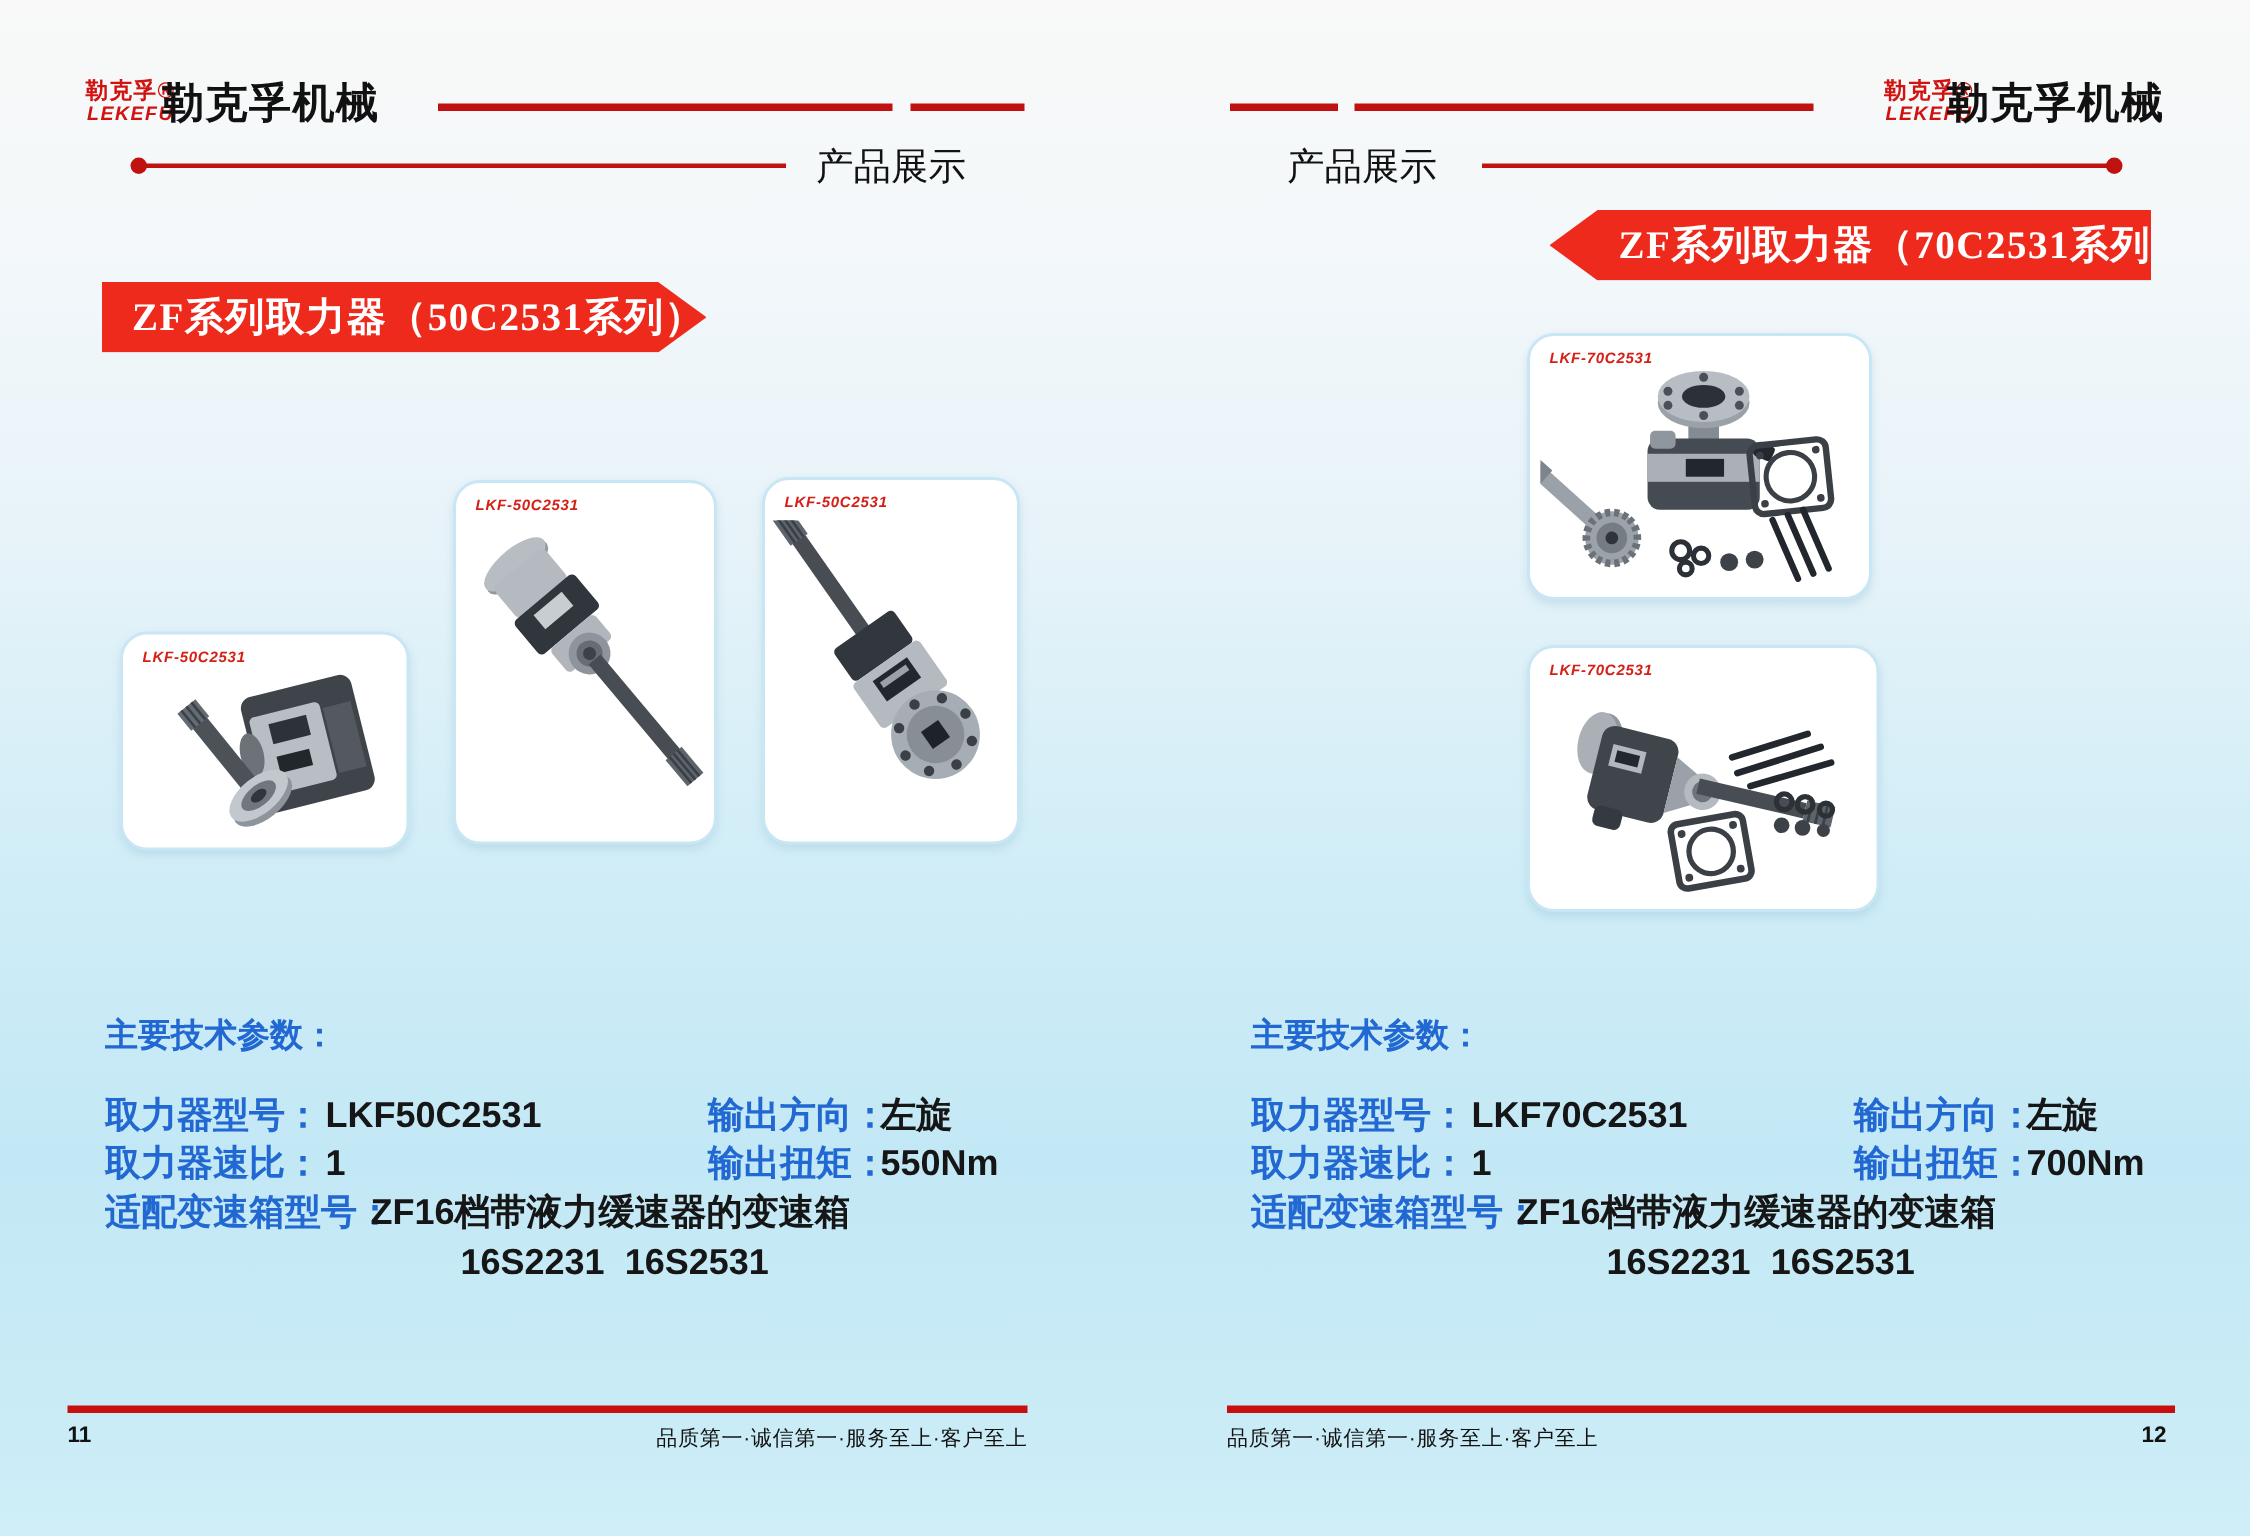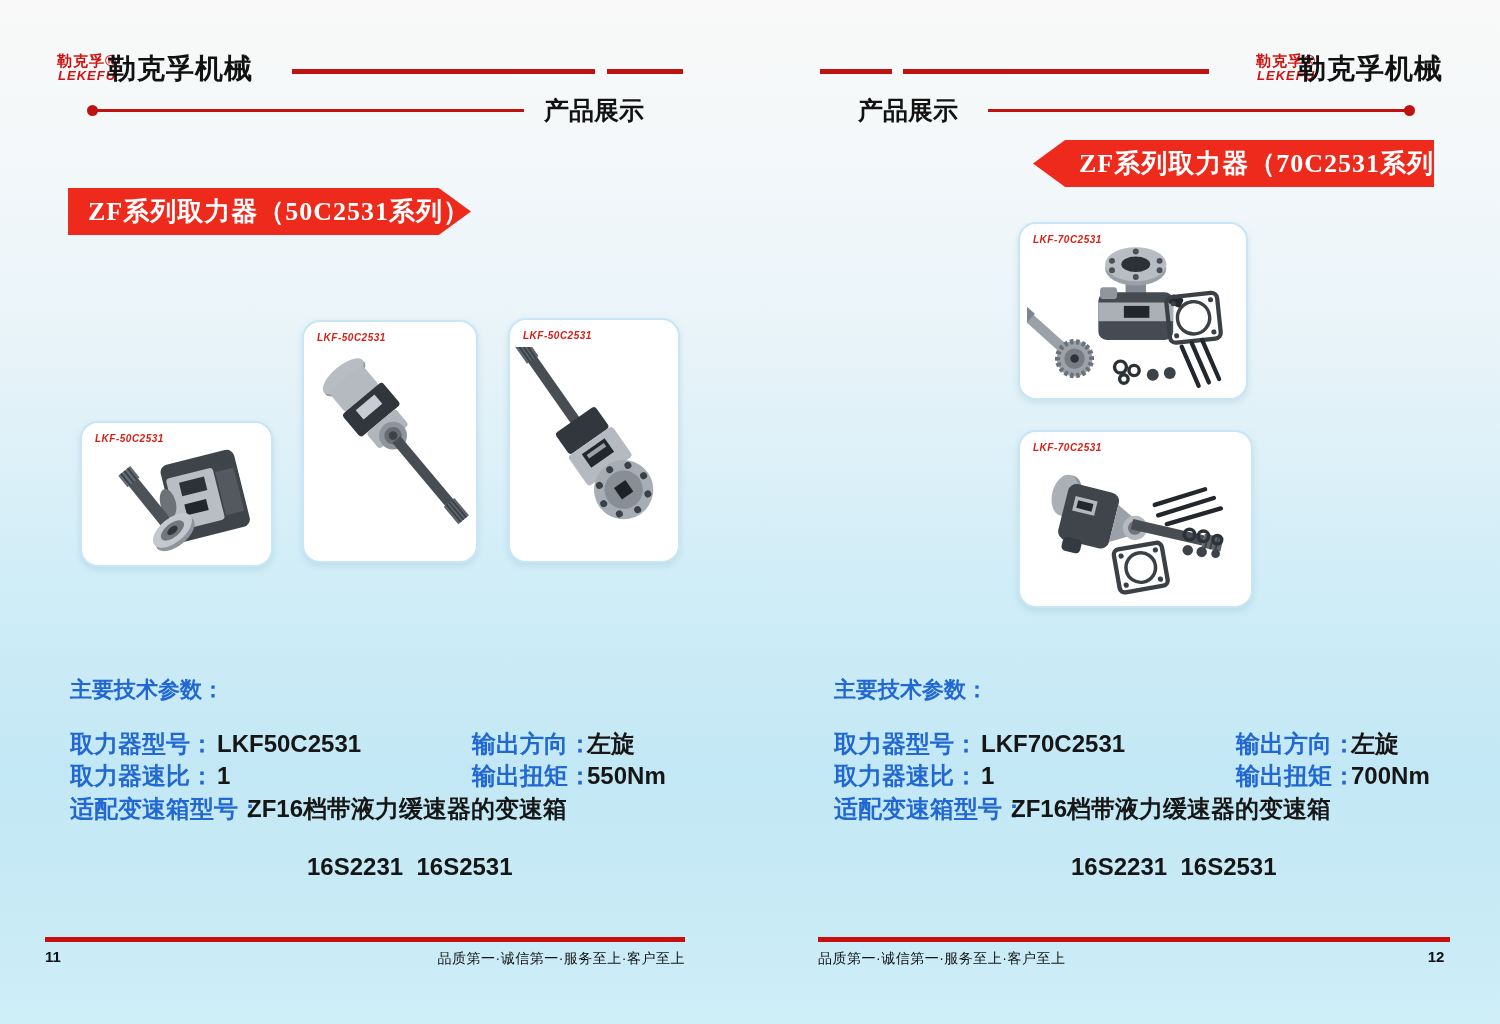--- a/index.html
+++ b/index.html
@@ -14,40 +14,40 @@
   .page.right { left:750px; --sx:84px; }
 
   
   .logo { position:absolute; color:#d01311; line-height:1; text-align:center; }
   .logo .cn { font-size:15px; font-weight:700; letter-spacing:1px; }
   .logo .latin { font-size:13px; font-weight:800; font-style:italic; letter-spacing:1px; margin-top:1px; }
   .company { position:absolute; font-size:28px; font-weight:800; color:#111; letter-spacing:1px; white-space:nowrap;text-align:right; }
   .hline { position:absolute; height:5px; background:#c11212; }
   .thinline { position:absolute; height:3px; background:#c11212; }
   .dot { position:absolute; width:11px; height:11px; border-radius:50%; background:#c11212; }
-  .section-title { position:absolute; font-size:25px; font-weight:700; color:#121212; white-space:nowrap; }
+  .section-title { position:absolute; font-size:25px; font-weight:400; color:#121212; white-space:nowrap; }
 
   
   .banner { position:absolute; top:140px; height:47px; background:#ee2a1d; color:#fff;
             font-family:"Liberation Serif","DejaVu Serif",serif; font-weight:600; font-size:26px;
             line-height:47px; letter-spacing:1px; white-space:nowrap; }
   .banner.point-right { clip-path:polygon(0 0, 92% 0, 100% 50%, 92% 100%, 0 100%); padding-left:20px; }
   .banner.point-left  { clip-path:polygon(100% 0, 8% 0, 0 50%, 8% 100%, 100% 100%); padding-left:46px; }
 
   
   .card { position:absolute; background:#fff; border:2px solid #c9e6f4; border-radius:18px;
           box-shadow:0 3px 6px rgba(120,170,195,.25); overflow:hidden; }
   .card-label { position:absolute; top:10px; left:13px; color:#d42017; font-size:10px;
                 font-weight:800; font-style:italic; letter-spacing:.5px; white-space:nowrap; }
   .card svg { position:absolute; left:3%; top:11%; width:94%; height:86%; }
 
   
   .spec-heading { position:absolute; top:675px; left:var(--sx); font-size:22px; font-weight:800; color:#2168d2; white-space:nowrap; }
   .spec-row { position:absolute; left:0; width:750px; height:28px; font-size:24px; line-height:26px; white-space:nowrap; }
-  .row1 { top:731px; } .row2 { top:763px; } .row3 { top:796px; } .row4 { top:854px;padding-left:32px; }
+  .row1 { top:731px; } .row2 { top:763px; } .row3 { top:796px; } .row4 { top:829px;padding-left:32px; }
   .spec-row span { position:absolute; }
   .slabel { color:#2168d2; font-weight:700; }
   .svalue { color:#161616; font-weight:600; }
   .sl  { left:var(--sx); }
   .sv1 { left:calc(var(--sx) + 147px); }
   .sl2 { left:calc(var(--sx) + 402px); }
   .sv2 { left:calc(var(--sx) + 517px); }
   .sgv { left:calc(var(--sx) + 177px); }
   .sgm { left:calc(var(--sx) + 237px); white-space:pre; }
 

